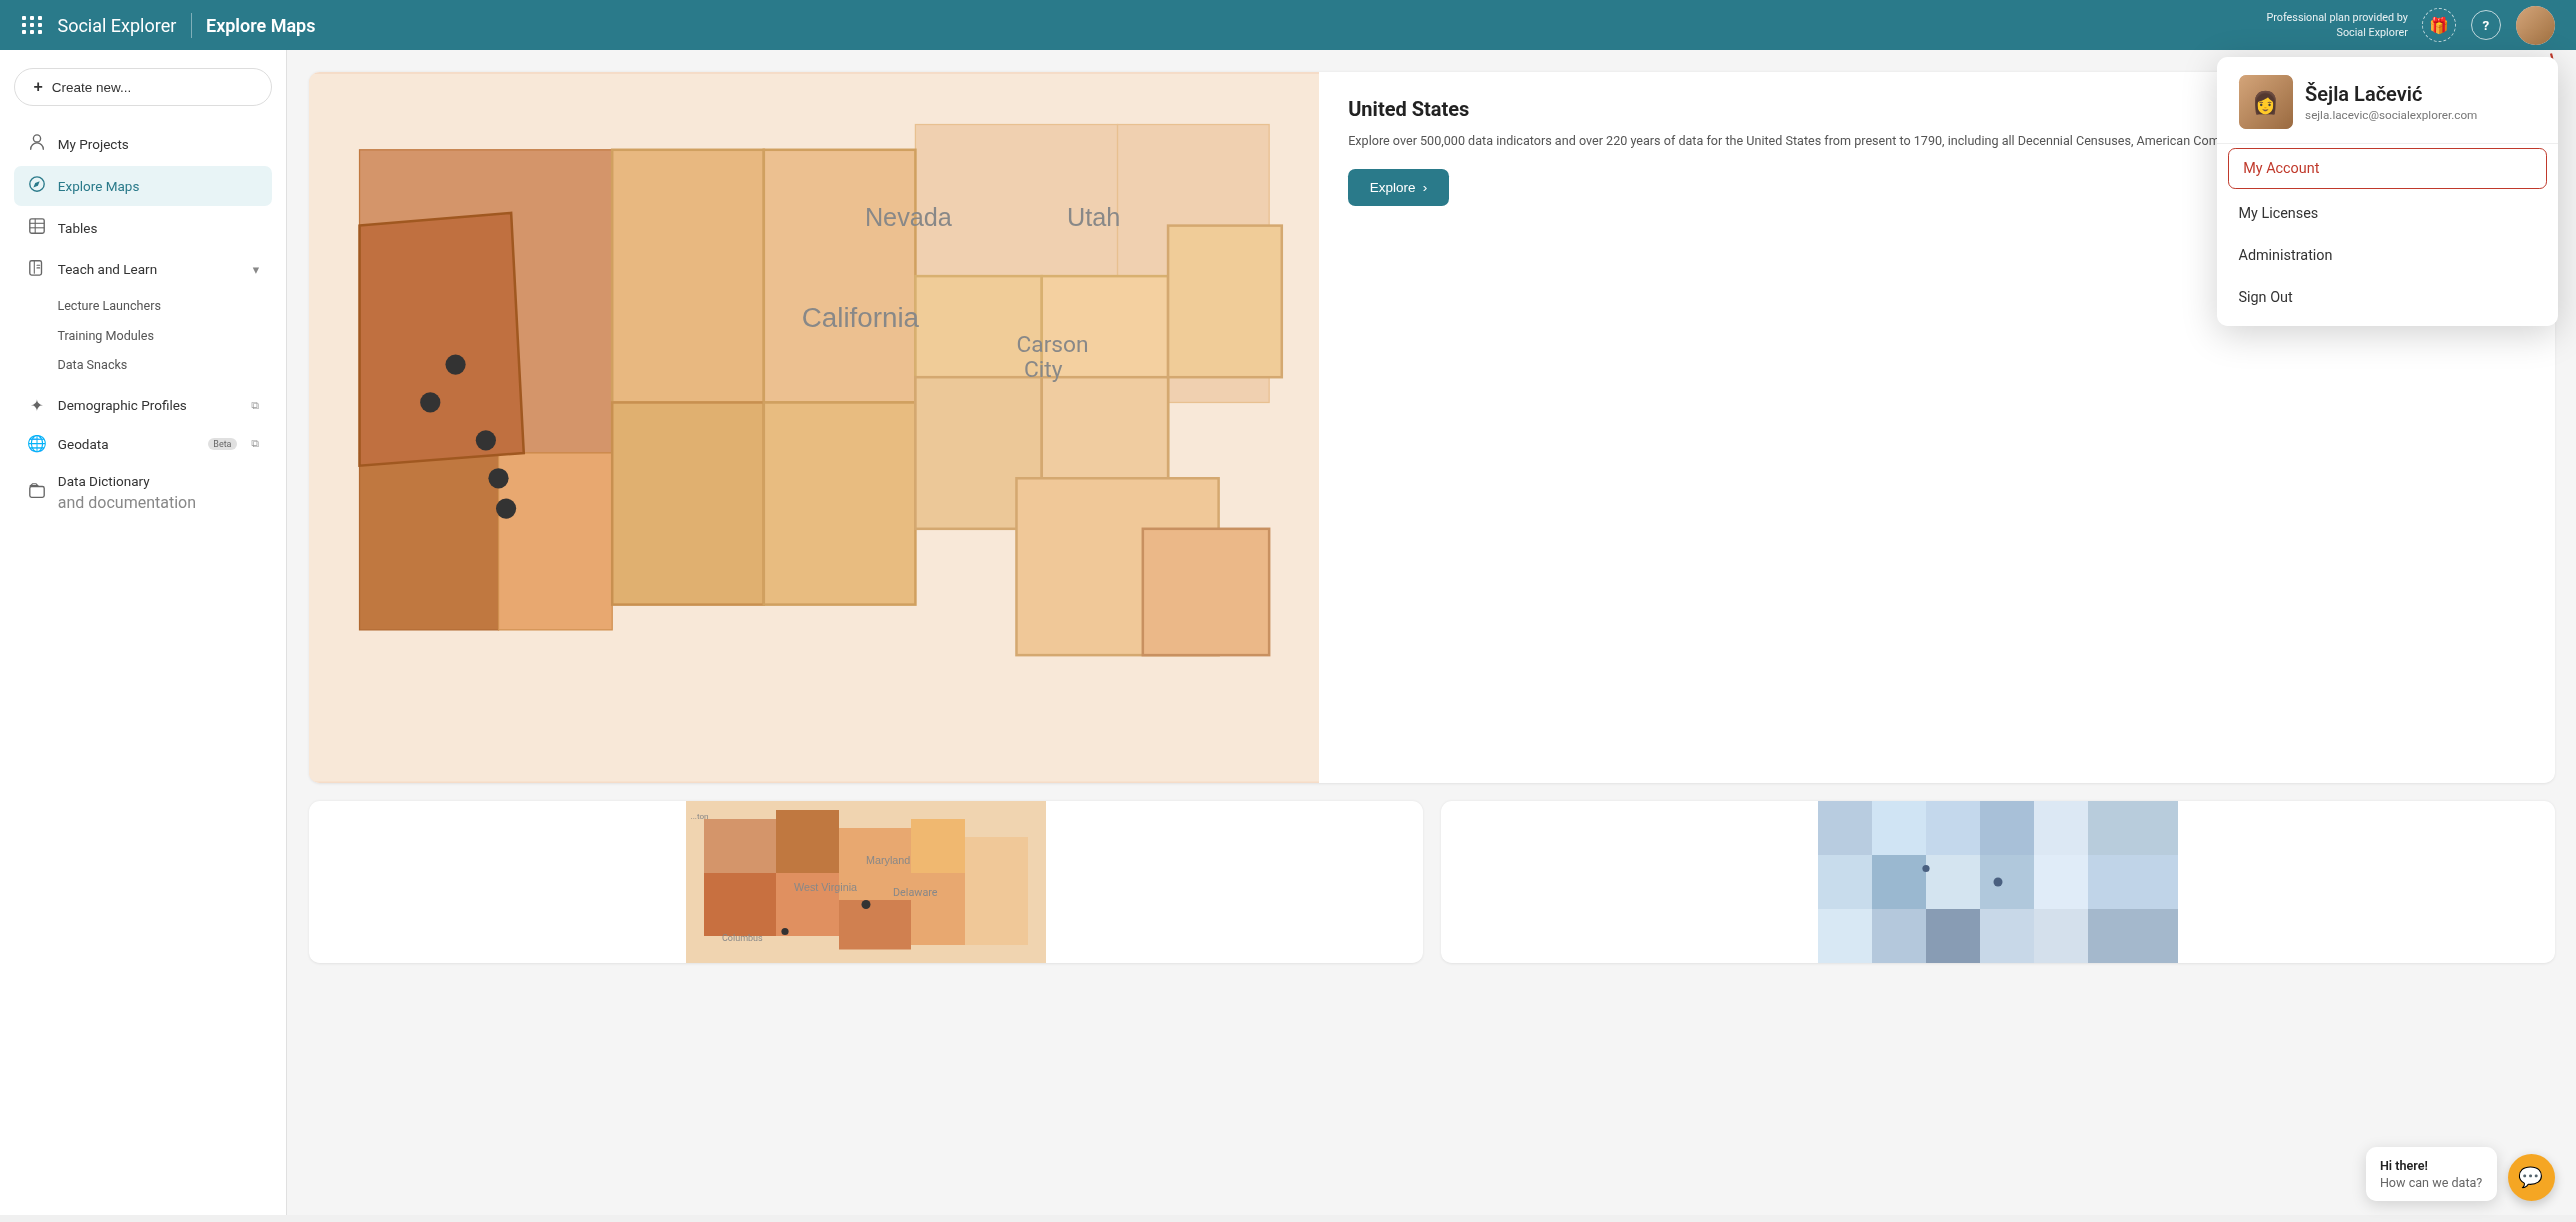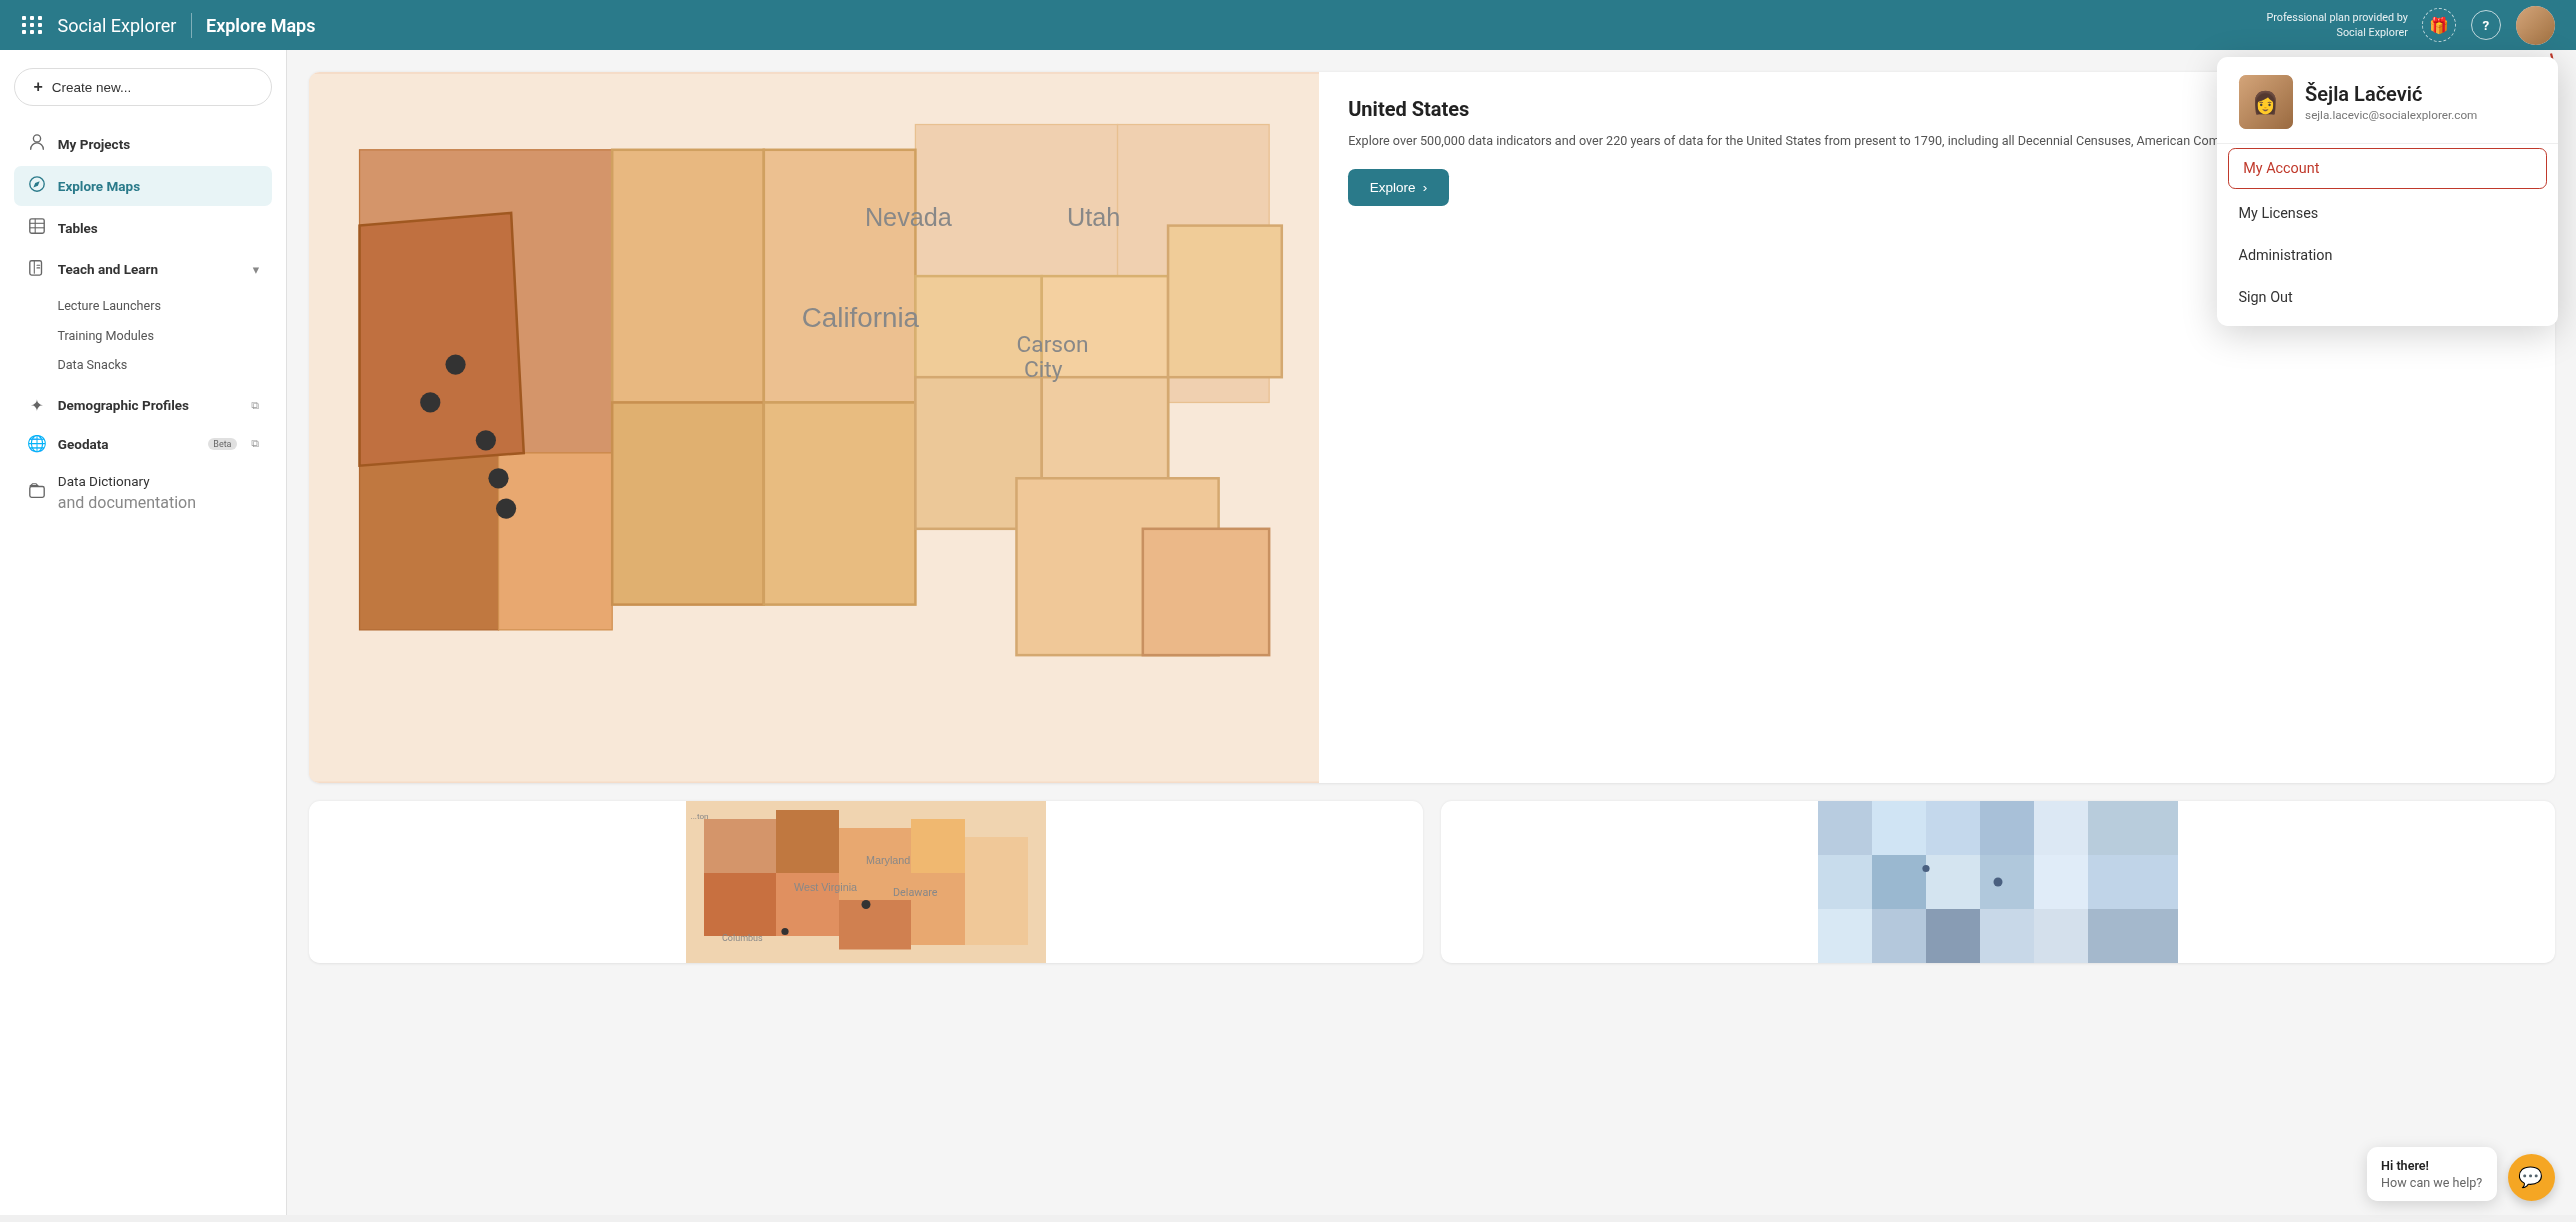--- a/index.html
+++ b/index.html
@@ -60,21 +60,21 @@
     }
     .nav-item {
       display: flex; align-items: center; gap: 10.8px;
       padding: 9px 12.6px; border-radius: 7.2px;
       cursor: pointer; font-size: 13.5px; color: #333;
       margin-bottom: 1.8px;
     }
     .nav-item.active { background: #e8f4f6; color: #2a7a8a; }
     .nav-icon { font-size: 16px; color: #666; flex-shrink: 0; width: 20px; text-align: center; }
     .nav-item.active .nav-icon { color: #2a7a8a; }
-    .nav-label { flex: 1; font-weight: 700; }
+    .nav-label { flex: 1; font-weight: 400; }
     .nav-chevron { font-size: 12.6px; color: #888; }
     .nav-sub { padding-left: 43px; }
     .nav-sub-item {
       padding: 7.2px 12.6px 7.2px 0; font-size: 12.6px; color: #555;
       cursor: pointer; border-radius: 5.4px;
     }
     .nav-badge { font-size: 9px; background: #e0e0e0; color: #666; padding: 0.9px 5.4px; border-radius: 9px; margin-left: 3.6px; }
     .external-icon { font-size: 10.8px; color: #999; margin-left: 3.6px; }
     .nav-sub-text { font-size: 16px; color: #888; margin-top: 4px; }
 
@@ -402,19 +402,19 @@
           <circle cx="120" cy="75" r="4" fill="#4a6080"></circle>
         </svg>
       </div>
     </div>
   </main>
 </div>
 
 <div class="chat-widget">
   <div class="chat-bubble">
     <div class="chat-bubble-title">Hi there!</div>
-    <div class="chat-bubble-sub">How can we help?</div>
+    <div class="chat-bubble-sub">How can we data?</div>
   </div>
   <button class="chat-btn">
     <span>💬</span>
   </button>
 </div>
 
 
 </body></html>

